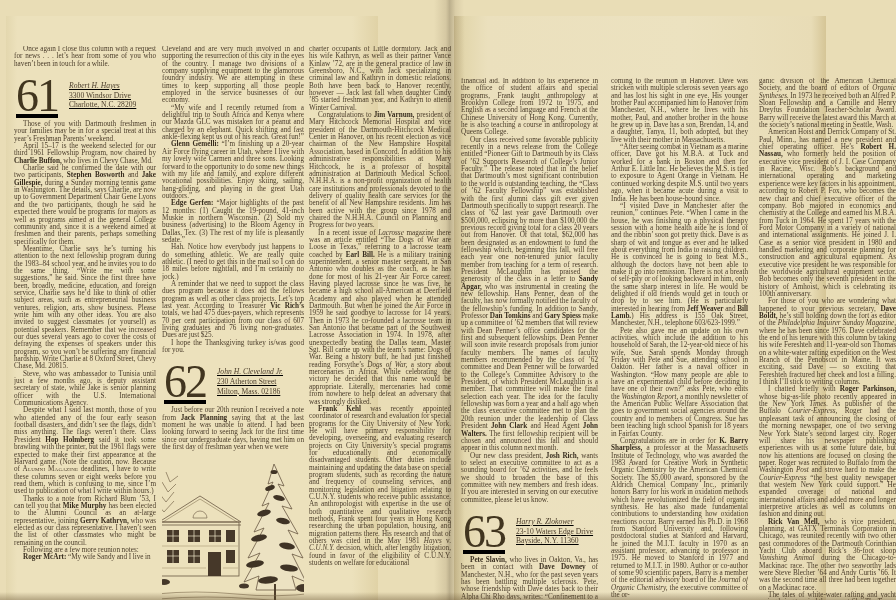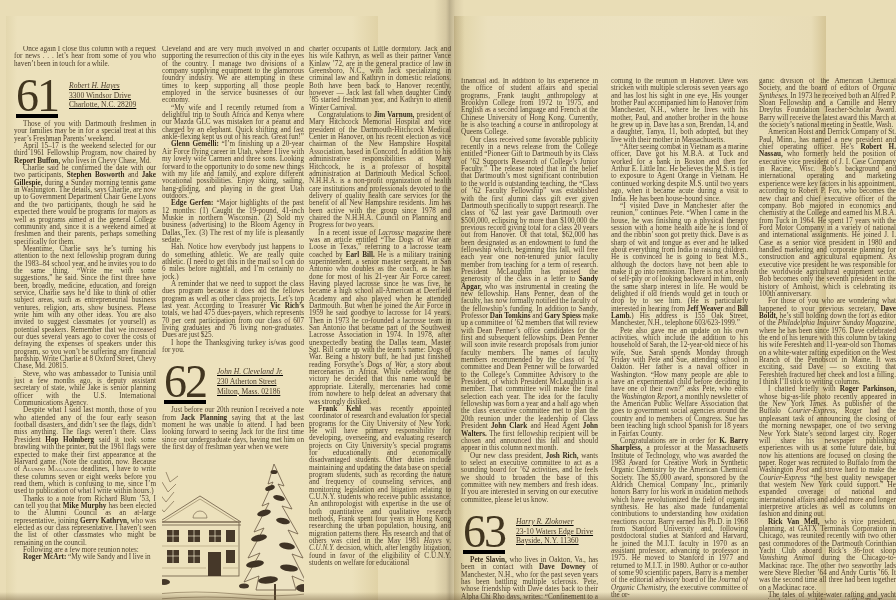--- a/index.html
+++ b/index.html
@@ -47,35 +47,35 @@
           <p class="bp">Once again I close this column with a request for news . . . let’s hear from some of you who haven’t been in touch for a while.</p>
           <div class="class-header">
             <span class="class-numeral">61</span>
             <span class="secretary">
               <span class="sec-name">Robert H. Hayes</span>
               <span class="sec-addr">3300 Windsor Drive</span>
               <span class="sec-addr">Charlotte, N.C.  28209</span>
             </span>
           </div>
           <p class="bp">Those of you with Dartmouth freshmen in your families may be in for a special treat at this year’s Freshman Parents’ weekend.</p>
-          <p class="bp">April 15–17 is the weekend selected for our third 1961 Fellowship Program, now chaired by <b>Report Buffon,</b> who lives in Chevy Chase, Md.</p>
+          <p class="bp">April 15–17 is the weekend selected for our third 1961 Fellowship Program, now chaired by <b>Charlie Buffon,</b> who lives in Chevy Chase, Md.</p>
           <p class="bp">Charlie said he confirmed the date with our two participants, <b>Stephen Bosworth</b> and <b>Jake Gillespie,</b> during a Sunday morning tennis game in Washington. The details, says Charlie, are now up to Government Department Chair Gene Lyons and the two participants, though he said he expected there would be programs for majors as well as programs aimed at the general College community and, since it is a weekend aimed at freshmen and their parents, perhaps something specifically for them.</p>
           <p class="bp">Meantime, Charlie says he’s turning his attention to the next fellowship program during the 1983–84 school year, and he invites you to do the same thing. “Write me with some suggestions,” he said. Since the first three have been, broadly, medicine, education, and foreign service, Charlie says he’d like to think of other subject areas, such as entrepreneurial business ventures, religion, arts, show business. Please write him with any other ideas. You are also invited to suggest classmates (or yourself) as potential speakers. Remember that we increased our dues several years ago to cover the costs of defraying the expenses of speakers under this program, so you won’t be suffering any financial hardship. Write Charlie at 8 Oxford Street, Chevy Chase, Md. 20815.</p>
           <p class="bp">Steve, who was ambassador to Tunisia until just a few months ago, is deputy assistant secretary of state, while Jake is senior planning officer with the U.S. International Communications Agency.</p>
           <p class="bp">Despite what I said last month, those of you who attended any of the four early season football disasters, and didn’t see the flags, didn’t miss anything. The flags weren’t there. Class President <b>Hop Holmberg</b> said it took some brawling with the printer, but the 1961 flags were expected to make their first appearance at the Harvard game. (Note the caution, now. Because of <span class="sc">Alumni Magazine</span> deadlines, I have to write these columns seven or eight weeks before you read them, which is confusing to me, since I’m used to publication of what I write within hours.)</p>
           <p class="bp">Thanks to a note from Richard Blum ’53, I can tell you that <b>Mike Murphy</b> has been elected to the Alumni Council as an at-large representative, joining <b>Gerry Kathryn,</b> who was elected as our class representative. I haven’t seen the list of other classmates who might be remaining on the council.</p>
           <p class="bp">Following are a few more reunion notes:</p>
           <p class="bp"><b>Roger McArt:</b> “My wife Sandy and I live in</p>
         </div>
         <div class="col">
           <p class="bp noind">Cleveland and are very much involved in and supporting the resurrection of this city in the eyes of the country. I manage two divisions of a company supplying equipment to the glamorous foundry industry. We are attempting in these times to keep supporting all those people employed in the service businesses of our economy.</p>
           <p class="bp">“My wife and I recently returned from a delightful trip to South Africa and Kenya where our Mazda GLC was mistaken for a peanut and charged by an elephant. Quick shifting and fast ankle-flexing kept us out of his reach. Great fun!”</p>
           <p class="bp"><b>Glenn Gemelli:</b> “I’m finishing up a 20-year Air Force flying career in Utah, where I live with my lovely wife Carmen and three sons. Looking forward to the opportunity to do some new things with my life and family, and explore different vocational possibilities. Enjoy skiing, sailing, hang-gliding, and playing in the great Utah outdoors.”</p>
           <p class="bp"><b>Edge Gerfen:</b> “Major highlights of the past 12 months: (1) Caught the 19-pound, 41-inch Muskie in northern Wisconsin. (2) Sold my business (advertising) to the Bloom Agency in Dallas, Tex. (3) The rest of my life is pleasantly sedate.”</p>
-          <p class="bp">Hah. Notice how everybody just happens to do something athletic. We are really quite athletic. (I need to get this in the mail so I can do 6 miles before nightfall, and I’m certainly no jock.)</p>
+          <p class="bp">Hah. Notice how everybody just happens to do something athletic. We are really quite athletic. (I need to get this in the mail so I can do 18 miles before nightfall, and I’m certainly no jock.)</p>
           <p class="bp">A reminder that we need to support the class dues program because it does aid the fellows program as well as other class projects. Let’s top last year. According to Treasurer <b>Vic Rich’s</b> totals, we had 475 dues-payers, which represents 70 per cent participation from our class of 607 living graduates and 76 living non-graduates. Dues are just $25.</p>
           <p class="bp">I hope the Thanksgiving turkey is/was good for you.</p>
           <div class="class-header">
             <span class="class-numeral">62</span>
             <span class="secretary">
               <span class="sec-name">John H. Cleveland Jr.</span>
               <span class="sec-addr">230 Atherton Street</span>
               <span class="sec-addr">Milton, Mass.  02186</span>
             </span>
           </div>

